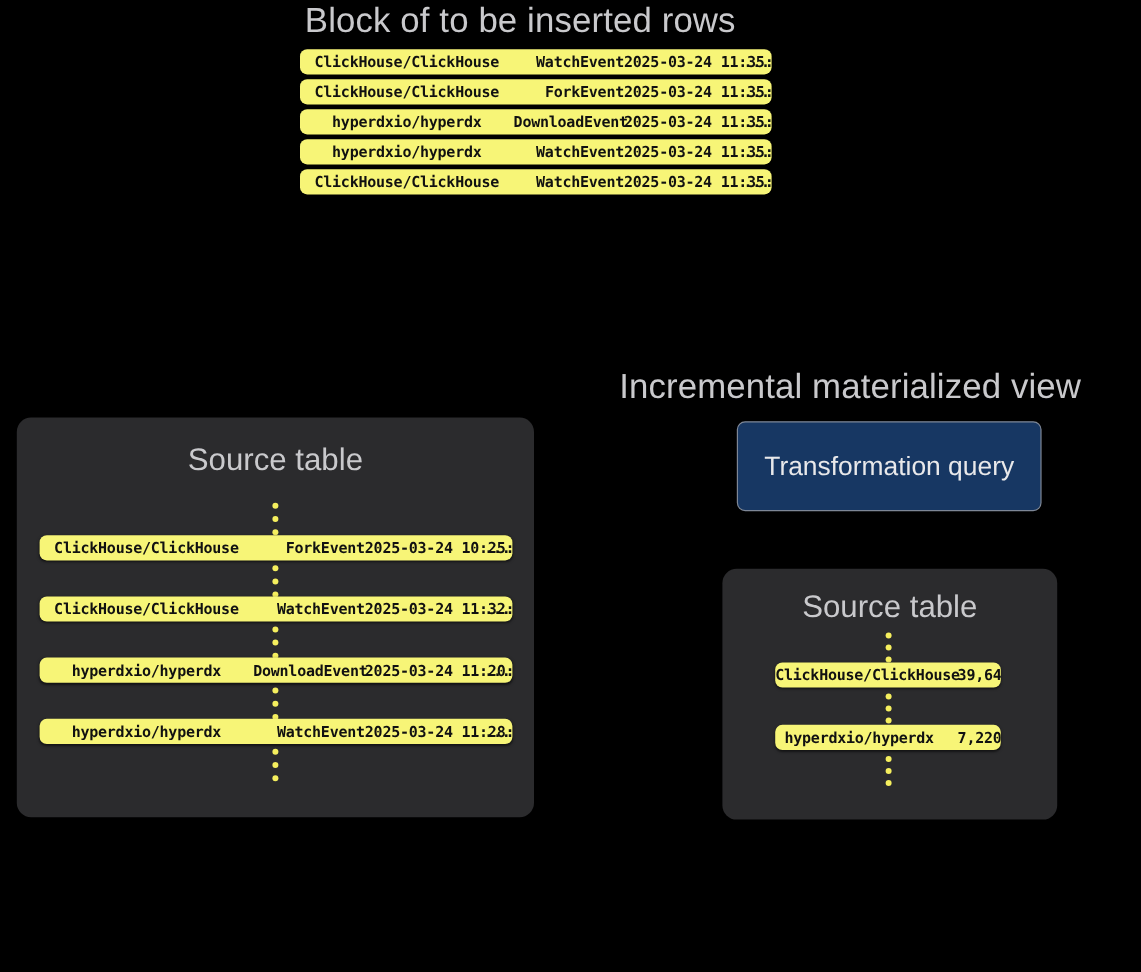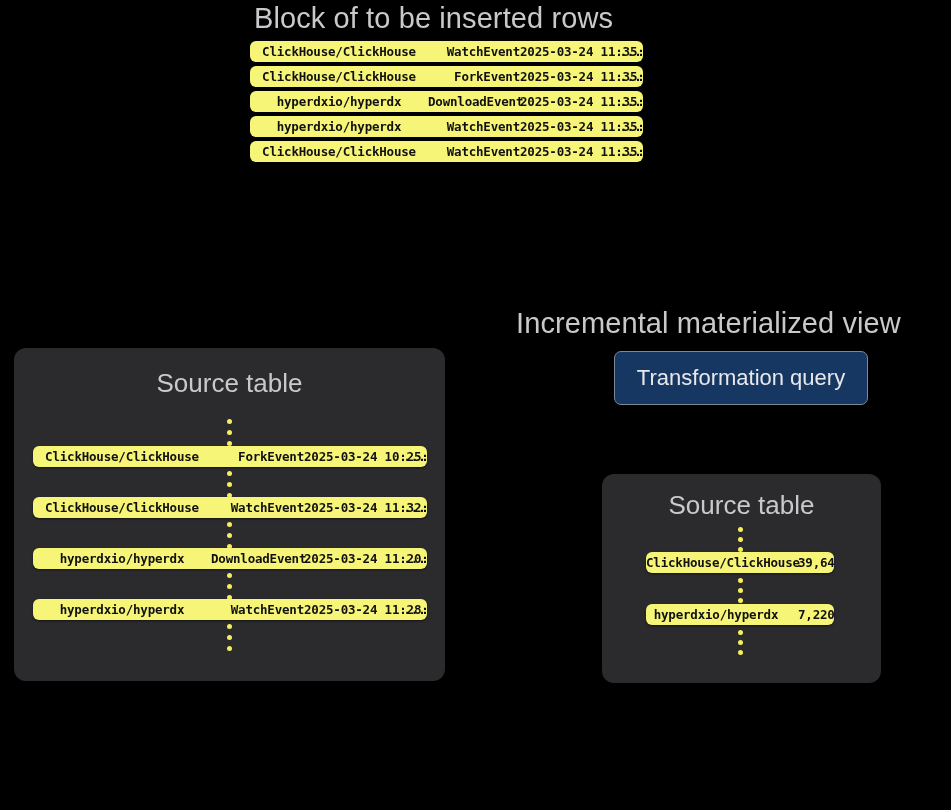--- a/index.html
+++ b/index.html
@@ -115,21 +115,21 @@
     border-radius: 50%;
     background: #f5ef5e;
   }
 
   
   .query-box {
     position: absolute;
     left: 614px;
     top: 351px;
     width: 254px;
-    height: 54px;
+    height: 75px;
     background: #173763;
     border: 1px solid #7e8796;
     border-radius: 7px;
     box-sizing: border-box;
     display: flex;
     align-items: center;
     justify-content: center;
     color: #e8e8ea;
     font-size: 22px;
     font-family: "Liberation Sans", sans-serif;

